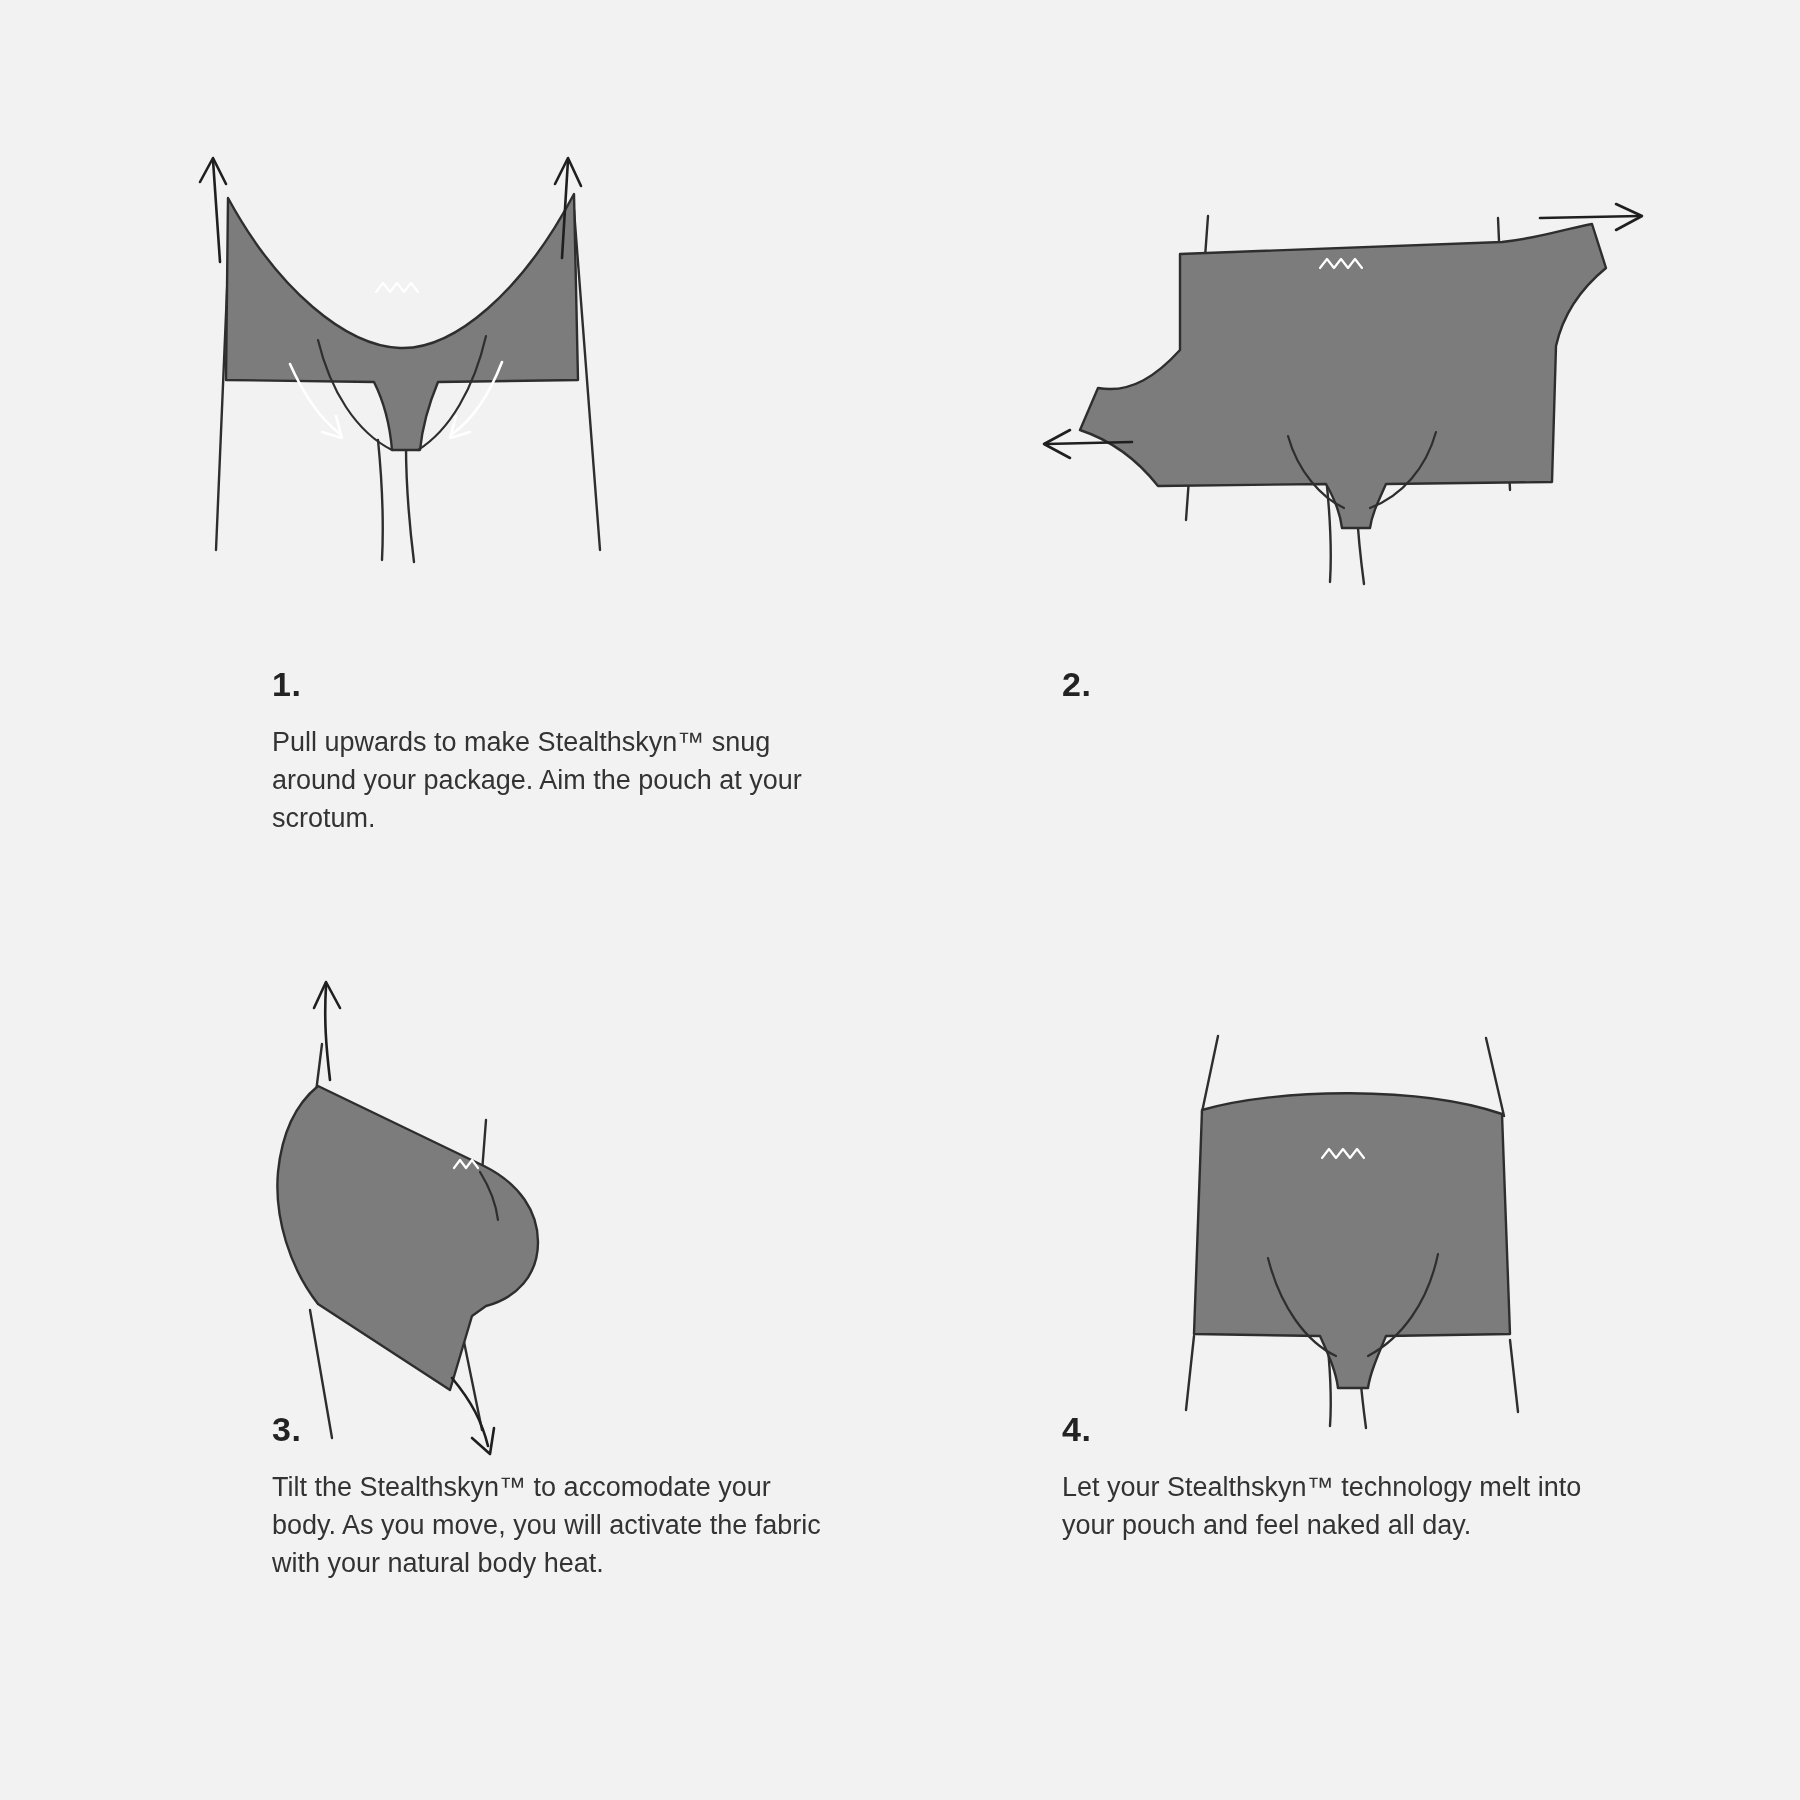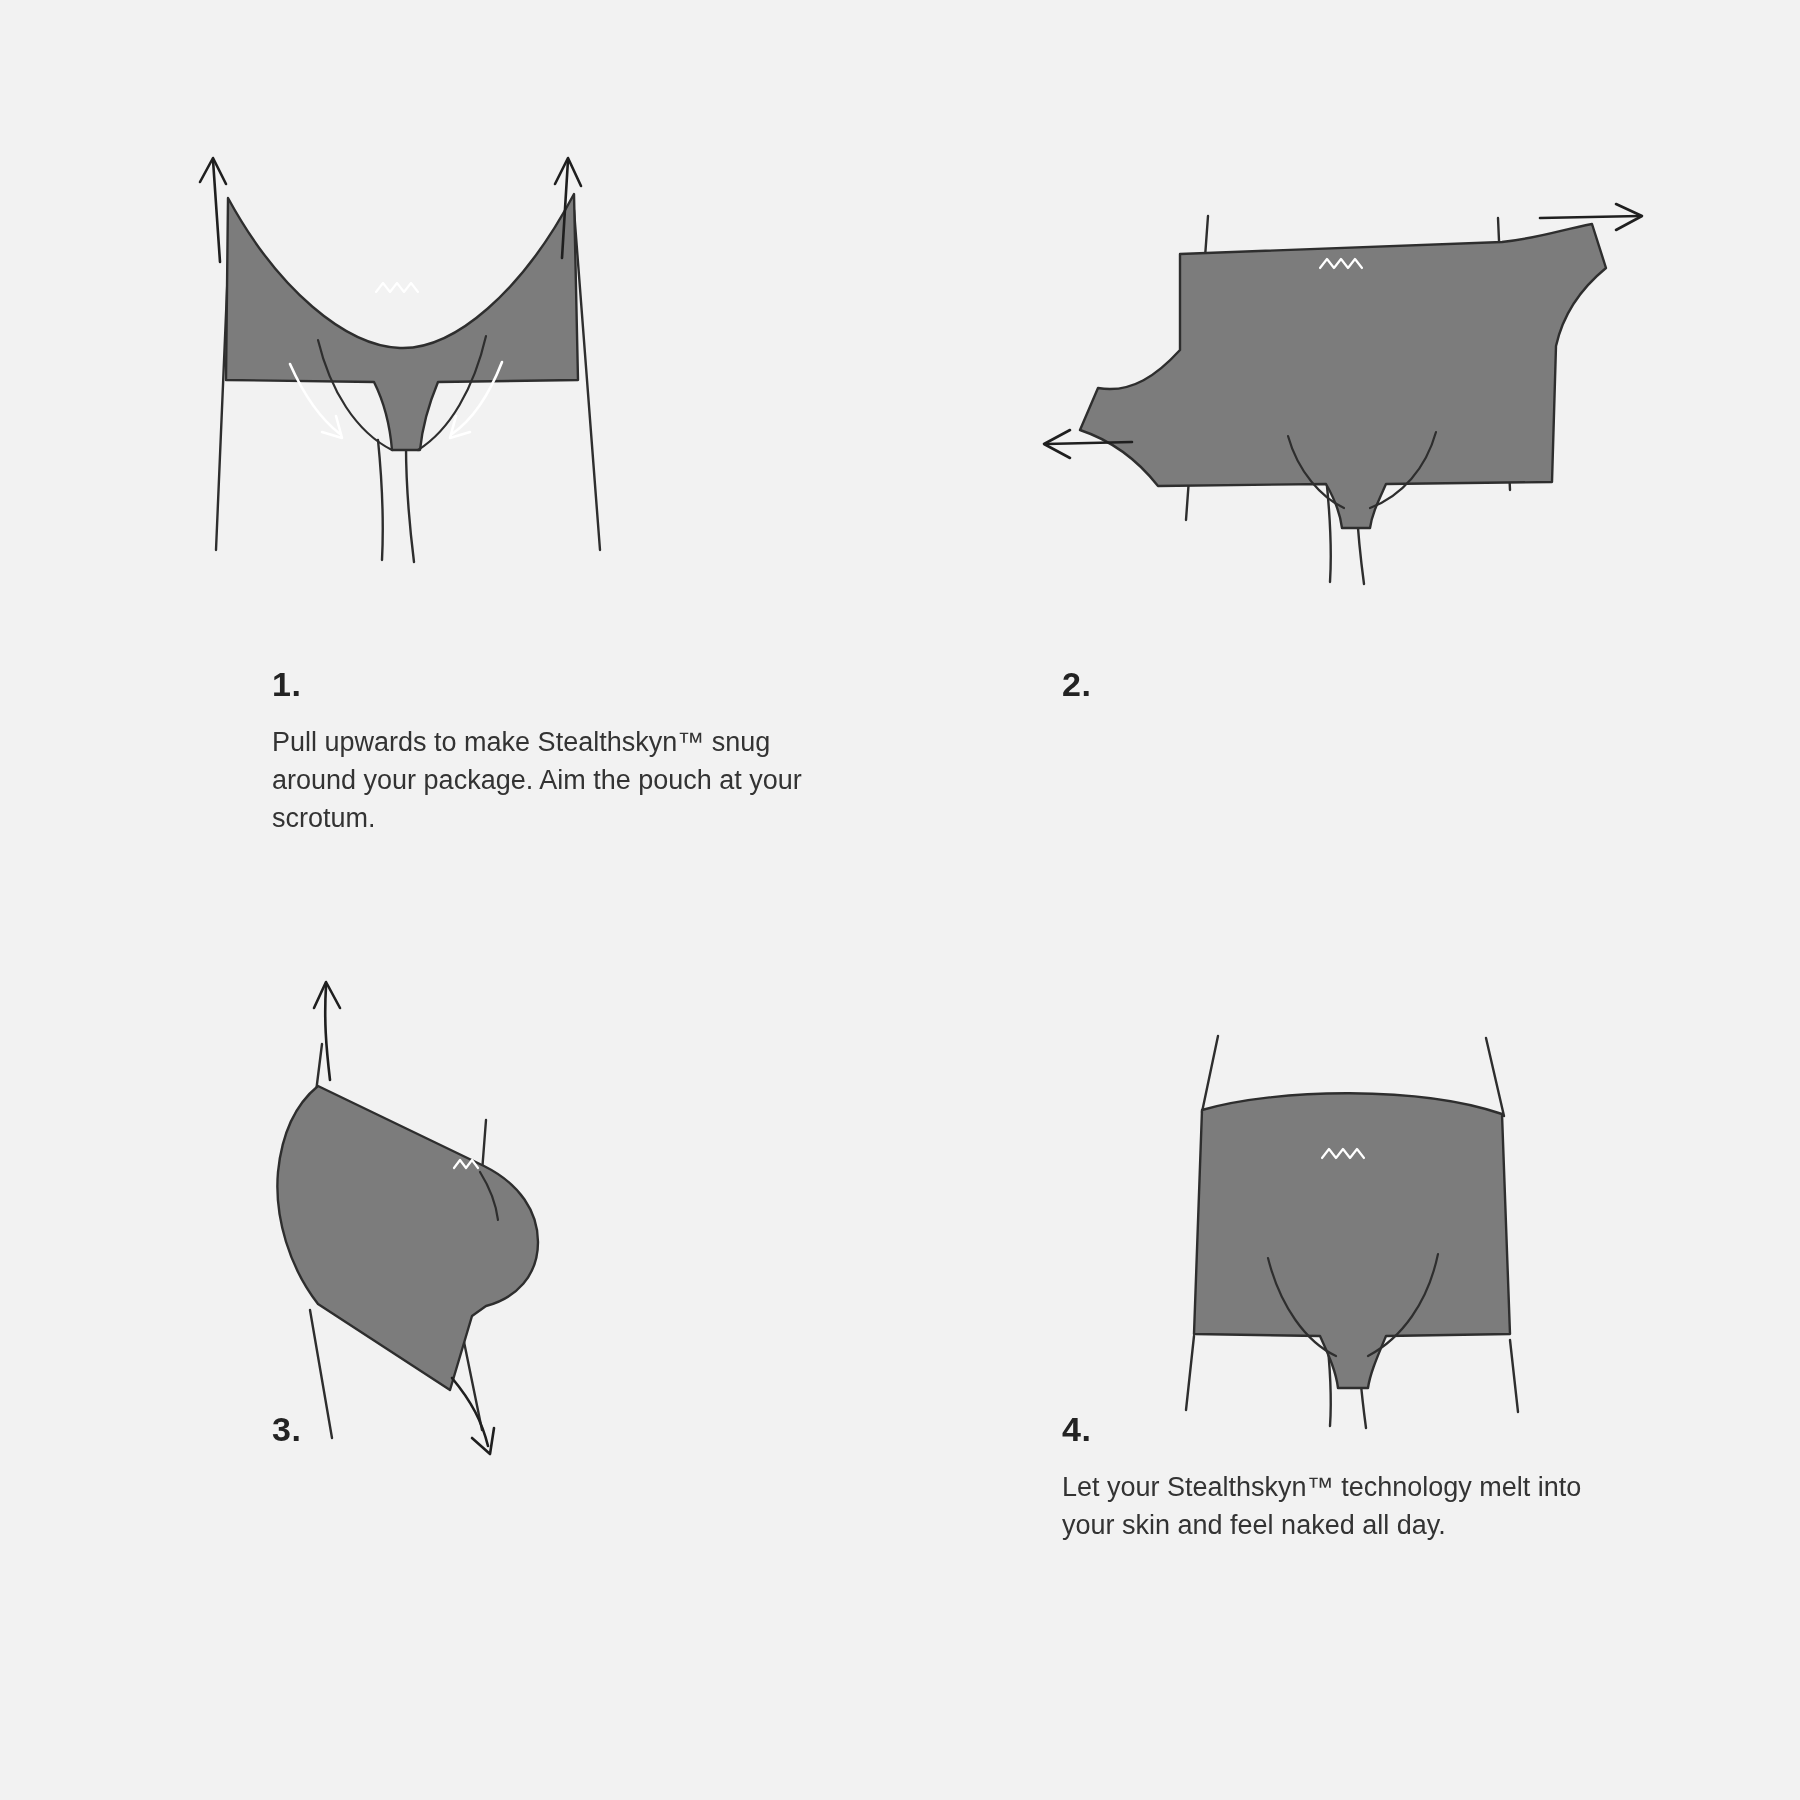--- a/index.html
+++ b/index.html
@@ -206,20 +206,21 @@
 
           <path class="arrow-dark" d="M140 120 C136 86 134 60 136 26"></path>
           <path class="arrow-dark" d="M124 48 L136 22 L150 48"></path>
 
           <path class="arrow-dark" d="M262 418 C282 442 292 462 298 486"></path>
           <path class="arrow-dark" d="M282 478 L300 494 L304 468"></path>
         </svg>
       </div>
       <div class="caption">
         <p class="step-num">3.</p>
+        <p class="step-text">Tilt the Stealthskyn™ to accomodate your body. As you move, you will activate the fabric with your natural body heat.</p>
       </div>
     </div>
 
     <div class="cell" id="cell4">
       <div class="art">
         <svg width="520" height="420" viewBox="0 0 520 420" aria-hidden="true">
 
           <path class="body-line" d="M128 6 L112 82"></path>
           <path class="body-line" d="M396 8 L414 86"></path>
           <path class="body-line" d="M104 306 L96 380"></path>
@@ -232,18 +233,18 @@
                                   L248 358 C246 342 240 328 230 306 L104 304 Z"></path>
 
           <path class="seam" d="M178 228 C190 276 216 312 246 326"></path>
           <path class="seam" d="M348 224 C338 272 312 308 278 326"></path>
 
           <path class="logo-mark" d="M232 128 l7 -9 l7 9 l7 -9 l7 9 l7 -9 l7 9"></path>
         </svg>
       </div>
       <div class="caption">
         <p class="step-num">4.</p>
-        <p class="step-text">Let your Stealthskyn™ technology melt into your skin and feel naked all day.</p>
+        <p class="step-text">Let your Stealthskyn™ technology melt into your pouch and feel naked all day.</p>
       </div>
     </div>
 
   </div>
 </div>
 
 </body></html>

